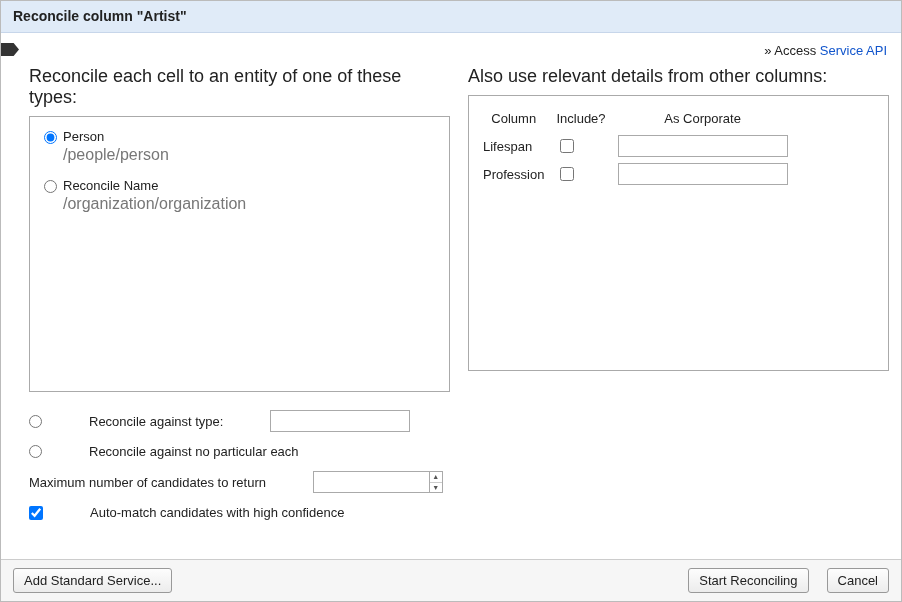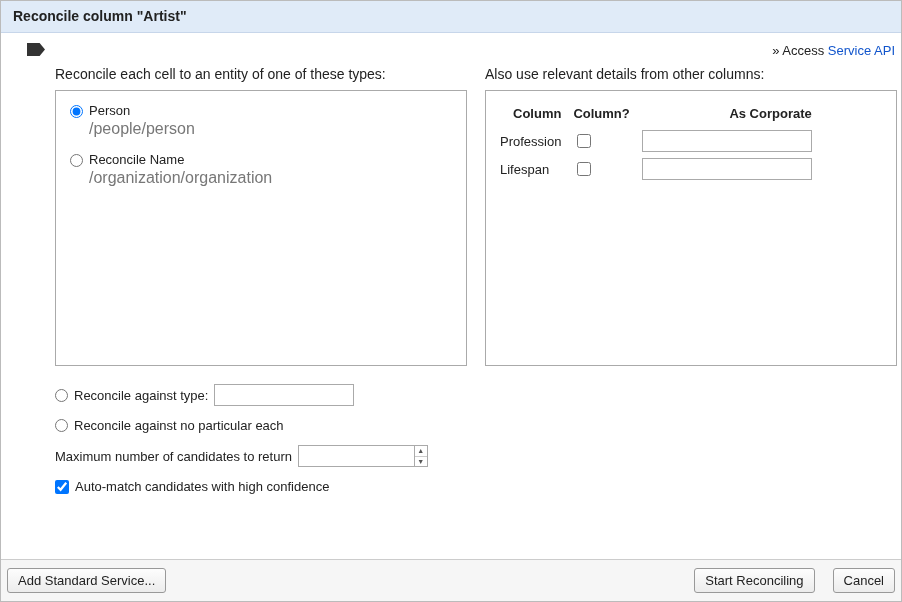--- a/index.html
+++ b/index.html
@@ -25,22 +25,21 @@
   .header {
     background: #e0ebf8;
     border-bottom: 1px solid #c7d6ea;
     padding: 7px 12px 8px;
     font-weight: bold;
     font-size: 14px;
   }
   .body {
     flex: 1 1 auto;
     position: relative;
-    padding: 8px 4px 10px 10px;
-    margin-left: 26px;
+    padding: 8px 12px 10px 10px;
   }
   .topbar {
     text-align: right;
     font-size: 13px;
     margin: 2px 2px 8px 0;
     position: relative;
   }
   .topbar .tag-icon {
     position: absolute;
     left: -10px;
@@ -56,21 +55,21 @@
     gap: 18px;
     padding-left: 18px;
   }
   .col-left, .col-right {
     flex: 1 1 50%;
     display: flex;
     flex-direction: column;
   }
   .section-label {
     margin-bottom: 8px;
-    font-size: 14px;
+    font-size: 18px;
   }
   .panel {
     border: 1px solid #aaa;
     height: 276px;
     padding: 12px 14px;
     overflow: auto;
     background: #fff;
   }
   .type-option {
     display: flex;
@@ -85,22 +84,22 @@
   .type-path {
     color: #777;
     font-size: 16px;
     margin-top: 2px;
   }
   .detail-table {
     border-collapse: collapse;
     font-size: 13px;
   }
   .detail-table th {
-    text-align: right;
-    font-weight: bold;
+    text-align: center;
+    font-weight: normal;
     padding: 3px 12px 6px 0;
   }
   .detail-table td {
     padding: 3px 12px 3px 0;
     vertical-align: middle;
   }
   .prop-input {
     width: 170px;
     height: 22px;
     border: 1px solid #aaa;
@@ -109,20 +108,21 @@
   }
   .below {
     padding-left: 18px;
     margin-top: 18px;
   }
   .below-row {
     display: flex;
     align-items: center;
     margin-bottom: 12px;
     font-size: 13px;
+    gap: 41px;
   }
   .below-row input[type=radio],
   .below-row input[type=checkbox] {
     margin: 0 6px 0 0;
   }
   .rt-input {
     margin-left: 6px;
     width: 140px;
     height: 22px;
     border: 1px solid #aaa;
@@ -156,21 +156,21 @@
     font-size: 7px;
     line-height: 9px;
     text-align: center;
     color: #555;
     cursor: pointer;
     user-select: none;
   }
   .spinner .arrow:first-child { border-bottom: 1px solid #ccc; }
   .footer {
     border-top: 1px solid #ccc;
-    padding: 8px 6px;
+    padding: 8px 12px;
     display: flex;
     align-items: center;
     background: #f6f6f6;
   }
   .footer .spacer { flex: 1; }
   .btn {
     border: 1px solid #999;
     background: linear-gradient(#fdfdfd,#ececec);
     padding: 4px 10px;
     font-size: 13px;
@@ -217,30 +217,30 @@
         </div>
       </div>
 
       <div class="col-right">
         <div class="section-label">Also use relevant details from other columns:</div>
         <div class="panel">
           <table class="detail-table">
             <tbody>
                 <tr>
               <th>Column</th>
-              <th>Column?</th>
+              <th>Include?</th>
               <th>As Corporate</th>
             </tr>
             <tr>
-              <td>Profession</td>
+              <td>Lifespan</td>
               <td><input type="checkbox" style=""></td>
               <td><input class="prop-input" type="text" value="" style=""></td>
             </tr>
             <tr>
-              <td>Lifespan</td>
+              <td>Profession</td>
               <td><input type="checkbox" style=""></td>
               <td><input class="prop-input" type="text" value="" style=""></td>
             </tr>
           </tbody>
             </table>
         </div>
       </div>
     </div>
 
     <div class="below">

